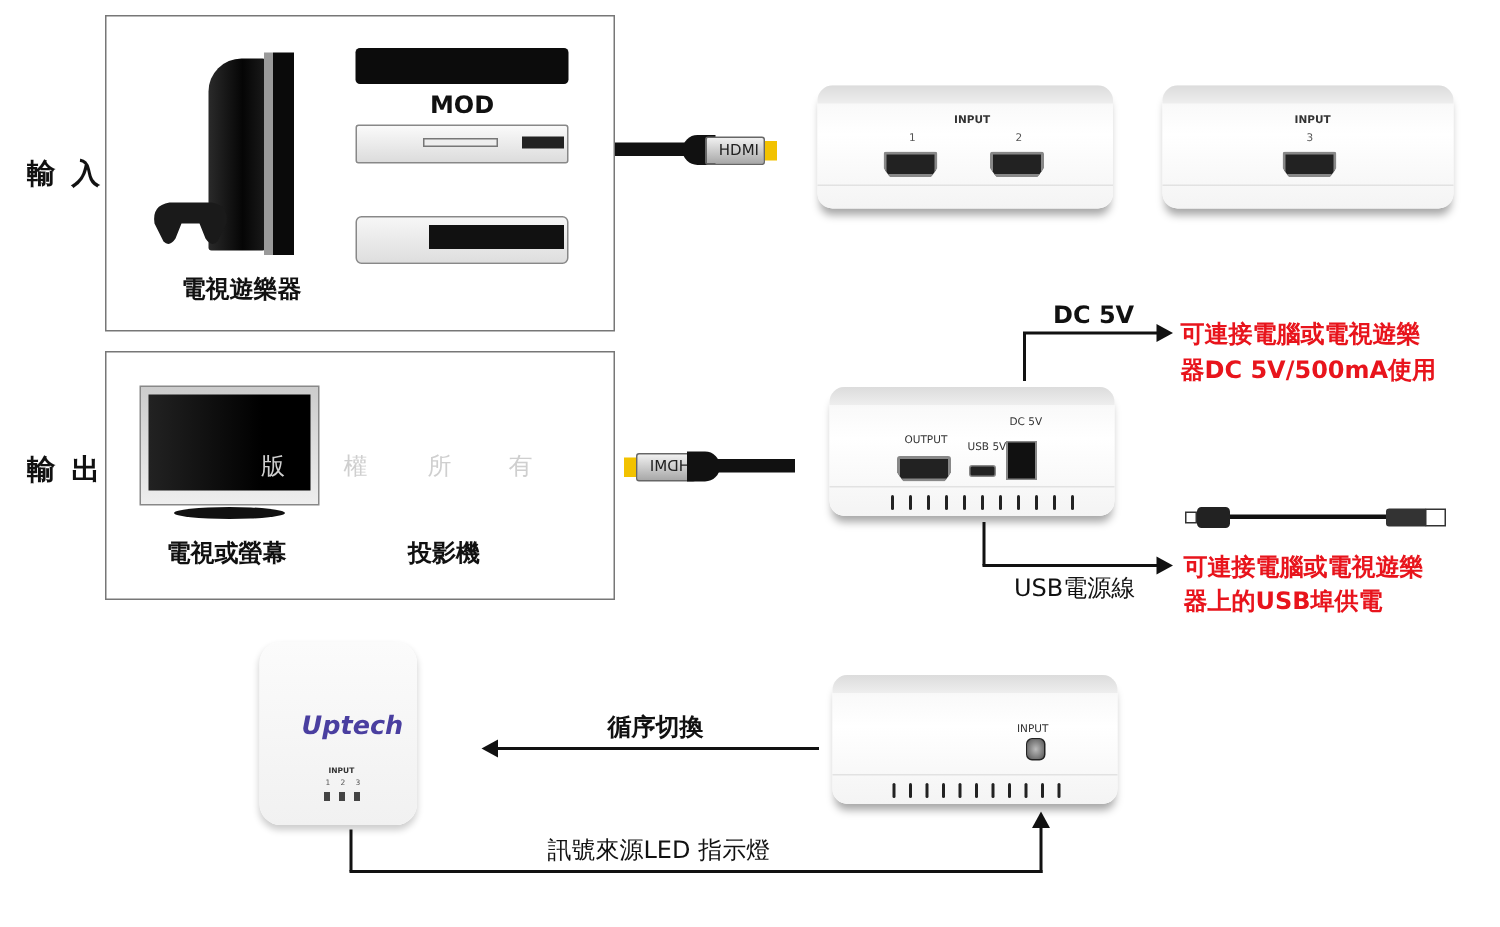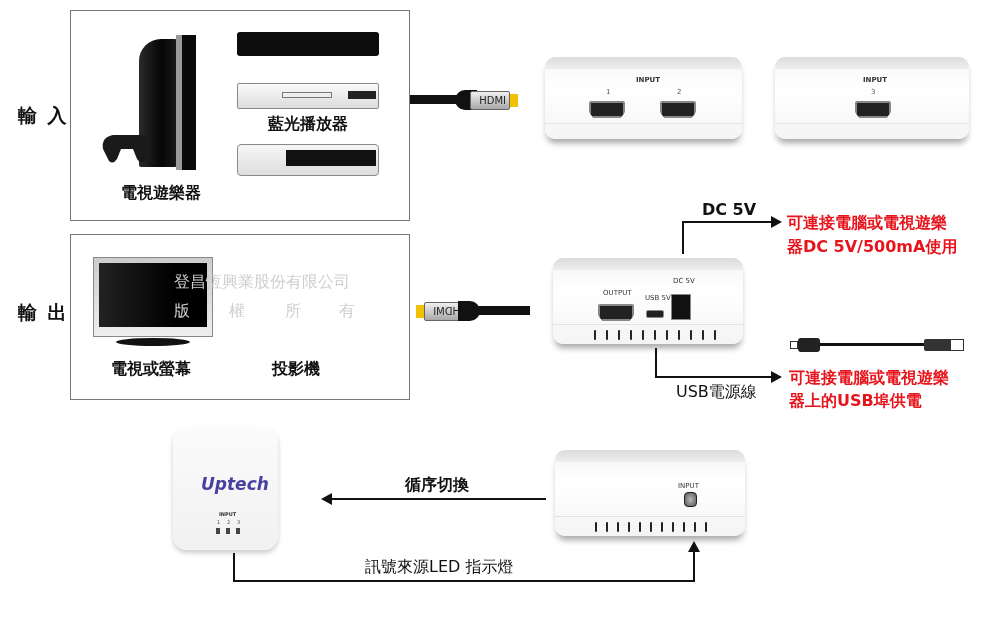--- a/index.html
+++ b/index.html
@@ -40,26 +40,26 @@
     <div class="abs" style="left:43px;top:0;width:14px;height:135px;background:#0a0a0a;"></div>
   </div>
   <div class="abs" style="left:26px;top:118px;width:60px;height:36px;">
     <svg width="60" height="36" viewBox="0 0 60 36">
         <path d="M6 20 Q4 8 16 6 L44 6 Q56 8 54 20 L48 32 Q44 36 40 30 L36 20 L24 20 L20 30 Q16 36 12 32 Z" fill="#1a1a1a"></path>
       </svg>
   </div>
   <div class="abs cap" style="left:40px;top:172px;width:100px;">電視遊樂器</div>
 
   <div class="abs" style="left:166px;top:21px;width:142px;height:24px;background:#0c0c0c;border-radius:3px;"></div>
+  <div class="abs cap" style="left:166px;top:49px;width:142px;">MOD</div>
 
   <div class="abs" style="left:166px;top:72px;width:142px;height:26px;background:linear-gradient(#fafafa,#dcdcdc);border:1px solid #888;border-radius:2px;">
     <div class="abs" style="left:44px;top:8px;width:50px;height:6px;border:1px solid #777;background:#eee;"></div>
     <div class="abs" style="left:110px;top:7px;width:28px;height:8px;background:#222;"></div>
   </div>
-  <div class="abs cap" style="left:166px;top:103px;width:142px;">藍光播放器</div>
 
   <div class="abs" style="left:166px;top:133px;width:142px;height:32px;background:linear-gradient(#f6f6f6,#dedede);border:1px solid #888;border-radius:4px;">
     <div class="abs" style="left:48px;top:5px;width:90px;height:16px;background:#111;"></div>
   </div>
 </div>
 
 <div class="abs" style="left:410px;top:95px;width:50px;height:9px;background:#111;"></div>
 <div class="abs" style="left:455px;top:90px;width:22px;height:20px;background:#111;border-radius:10px 0 0 10px;"></div>
 <div class="abs" style="left:470px;top:91px;width:40px;height:19px;background:linear-gradient(#f0f0f0,#a8a8a8);border:1px solid #666;border-radius:2px;font-size:10px;line-height:17px;text-align:right;padding-right:3px;color:#222;">HDMI</div>
 <div class="abs" style="left:510px;top:94px;width:8px;height:13px;background:#f2c200;"></div>
@@ -84,21 +84,20 @@
 
 <div class="abs side-label" style="left:18px;top:300px;text-align:right;">輸 出</div>
 
 <div class="abs box" style="left:70px;top:234px;width:340px;height:166px;">
 
   <div class="abs" style="left:22px;top:22px;width:120px;height:80px;background:linear-gradient(#ccc,#eee);border:1px solid #888;">
     <div class="abs" style="left:5px;top:5px;width:108px;height:64px;background:linear-gradient(90deg,#222,#000 70%);"></div>
   </div>
   <div class="abs" style="left:45px;top:103px;width:74px;height:8px;background:#111;border-radius:50%;"></div>
 
-  <div class="abs watermark" style="left:103px;top:37px;">登昌恆興業股份有限公司</div>
   <div class="abs watermark" style="left:103px;top:66px;">版</div>
   <div class="abs watermark" style="left:158px;top:66px;">權</div>
   <div class="abs watermark" style="left:214px;top:66px;">所</div>
   <div class="abs watermark" style="left:268px;top:66px;">有</div>
 
   <div class="abs cap" style="left:30px;top:124px;width:100px;">電視或螢幕</div>
   <div class="abs cap" style="left:185px;top:124px;width:80px;">投影機</div>
 </div>
 
 <div class="abs" style="left:416px;top:305px;width:8px;height:13px;background:#f2c200;"></div>

